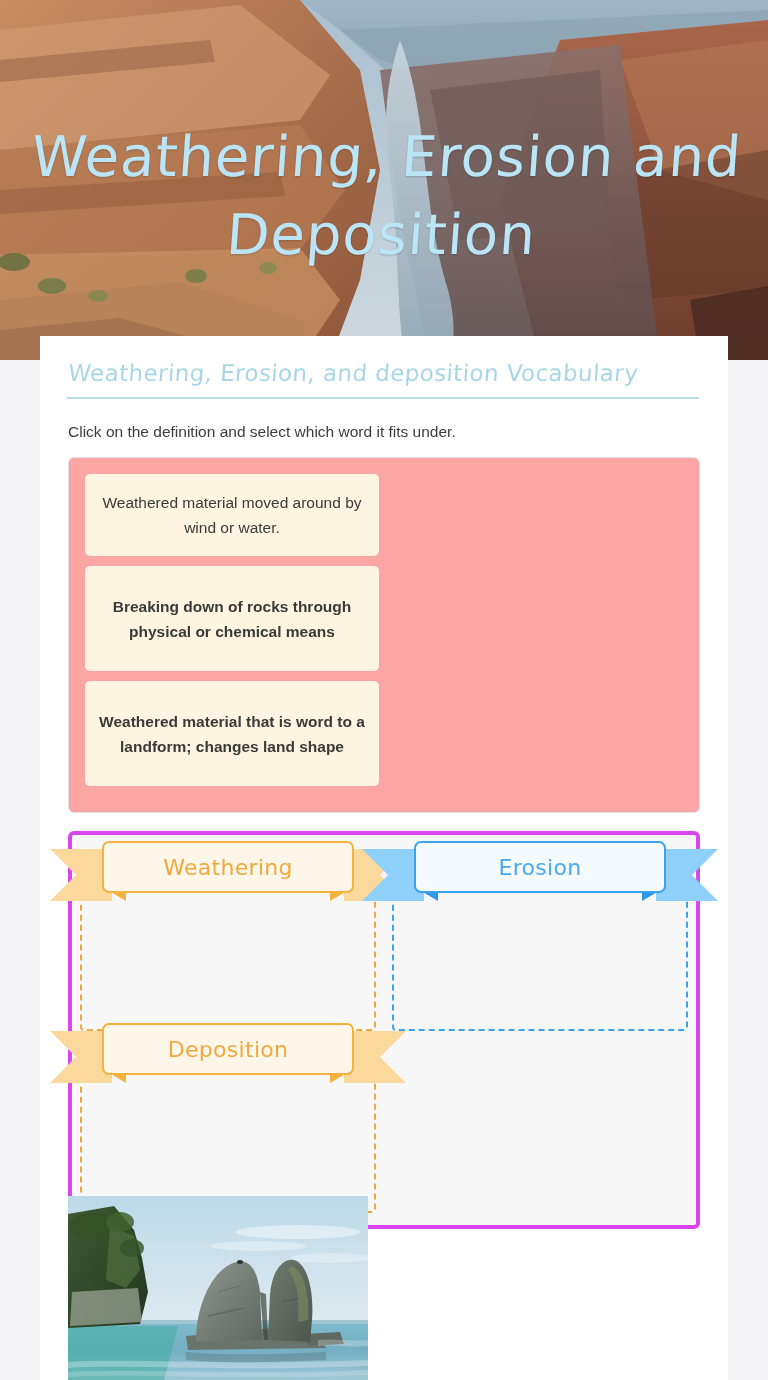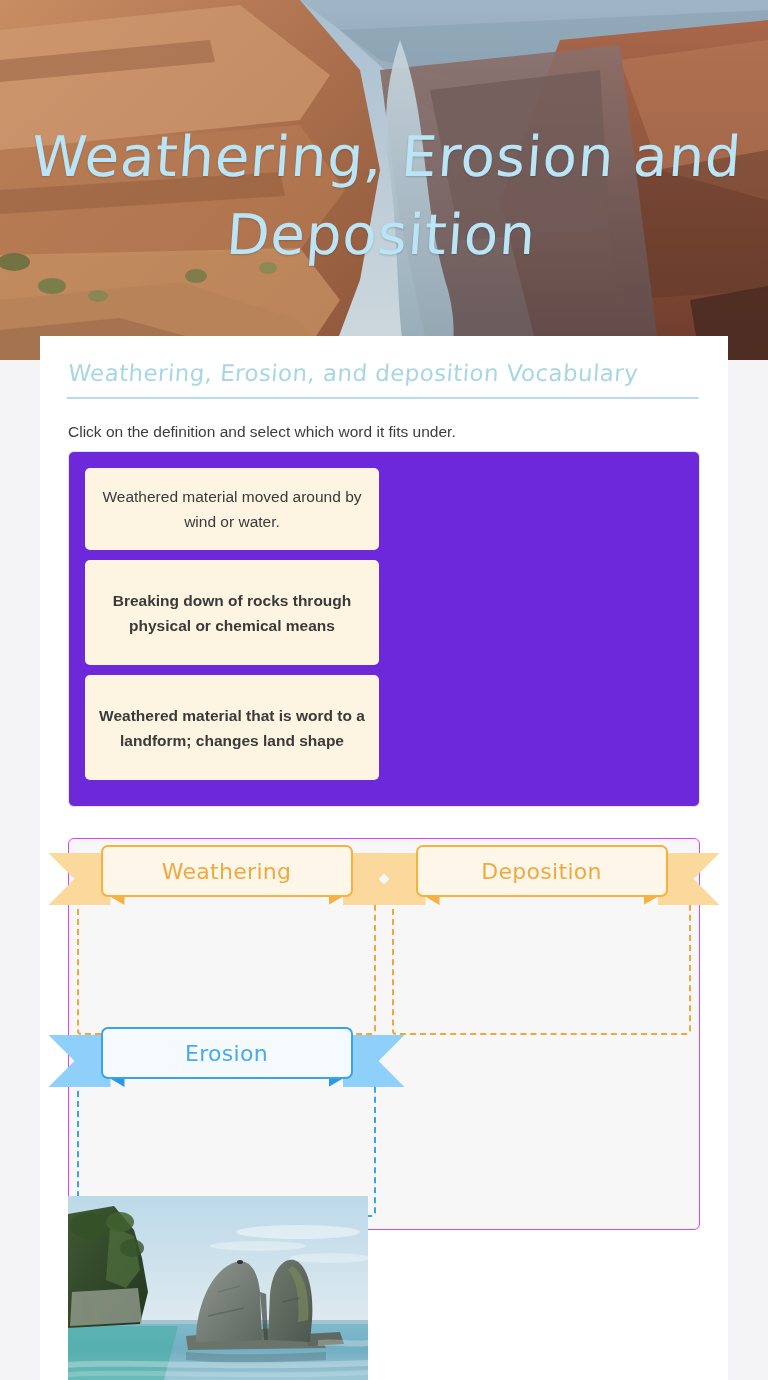--- a/index.html
+++ b/index.html
@@ -69,24 +69,24 @@
 
   .instructions {
     margin-top: 22px;
     font-size: 15.5px;
     line-height: 22px;
     color: #3c3c3c;
   }
 
   
   .pool {
-    margin-top: 8px;
+    margin-top: 14px;
     border: 1px solid #e3e3e6;
     border-radius: 6px;
-    background: #6d28d9;
+    background: #fca5a5;
     padding: 16px;
     display: flex;
     flex-wrap: wrap;
     align-content: flex-start;
     gap: 10px 12px;
     min-height: 245px;
   }
 
   .def-card {
     width: 294px;
@@ -102,22 +102,22 @@
     color: #3a3a3a;
     cursor: pointer;
     user-select: none;
   }
   .def-card.h2 { min-height: 80px; }
   .def-card.h3 { min-height: 105px; font-weight: bold; }
   .def-spacer { width: 294px; }
 
   
   .zones {
-    margin-top: 31px;
-    border: 1px solid #d946ef;
+    margin-top: 18px;
+    border: 4px solid #d946ef;
     border-radius: 6px;
     background: #f7f7f8;
     padding: 14px 0 12px 0;
     display: flex;
     flex-wrap: wrap;
   }
 
   .zone-wrap {
     width: 50%;
     padding: 0 8px 0 8px;
@@ -298,43 +298,43 @@
             <div class="tail left"></div>
             <div class="tail right"></div>
             <div class="fold left"></div>
             <div class="fold right"></div>
             <div class="plate">Weathering</div>
           </div>
         </div>
       </div>
 
       <div class="zone-wrap">
+        <div class="zone-box blue">
+          <div class="ribbon blue">
+            <div class="tail left"></div>
+            <div class="tail right"></div>
+            <div class="fold left"></div>
+            <div class="fold right"></div>
+            <div class="plate">Erosion</div>
+          </div>
+        </div>
+      </div>
+
+      <div class="zone-wrap">
         <div class="zone-box">
           <div class="ribbon">
             <div class="tail left"></div>
             <div class="tail right"></div>
             <div class="fold left"></div>
             <div class="fold right"></div>
             <div class="plate">Deposition</div>
           </div>
         </div>
       </div>
 
-      <div class="zone-wrap">
-        <div class="zone-box blue">
-          <div class="ribbon blue">
-            <div class="tail left"></div>
-            <div class="tail right"></div>
-            <div class="fold left"></div>
-            <div class="fold right"></div>
-            <div class="plate">Erosion</div>
-          </div>
-        </div>
-      </div>
-
       <div class="zone-wrap"></div>
     </div>
 
   </div>
 </div>
 
 <div class="bottom-img">
   <svg viewBox="0 0 300 184" preserveAspectRatio="none">
     <defs>
       <linearGradient id="bsky" x1="0" y1="0" x2="0" y2="1">

